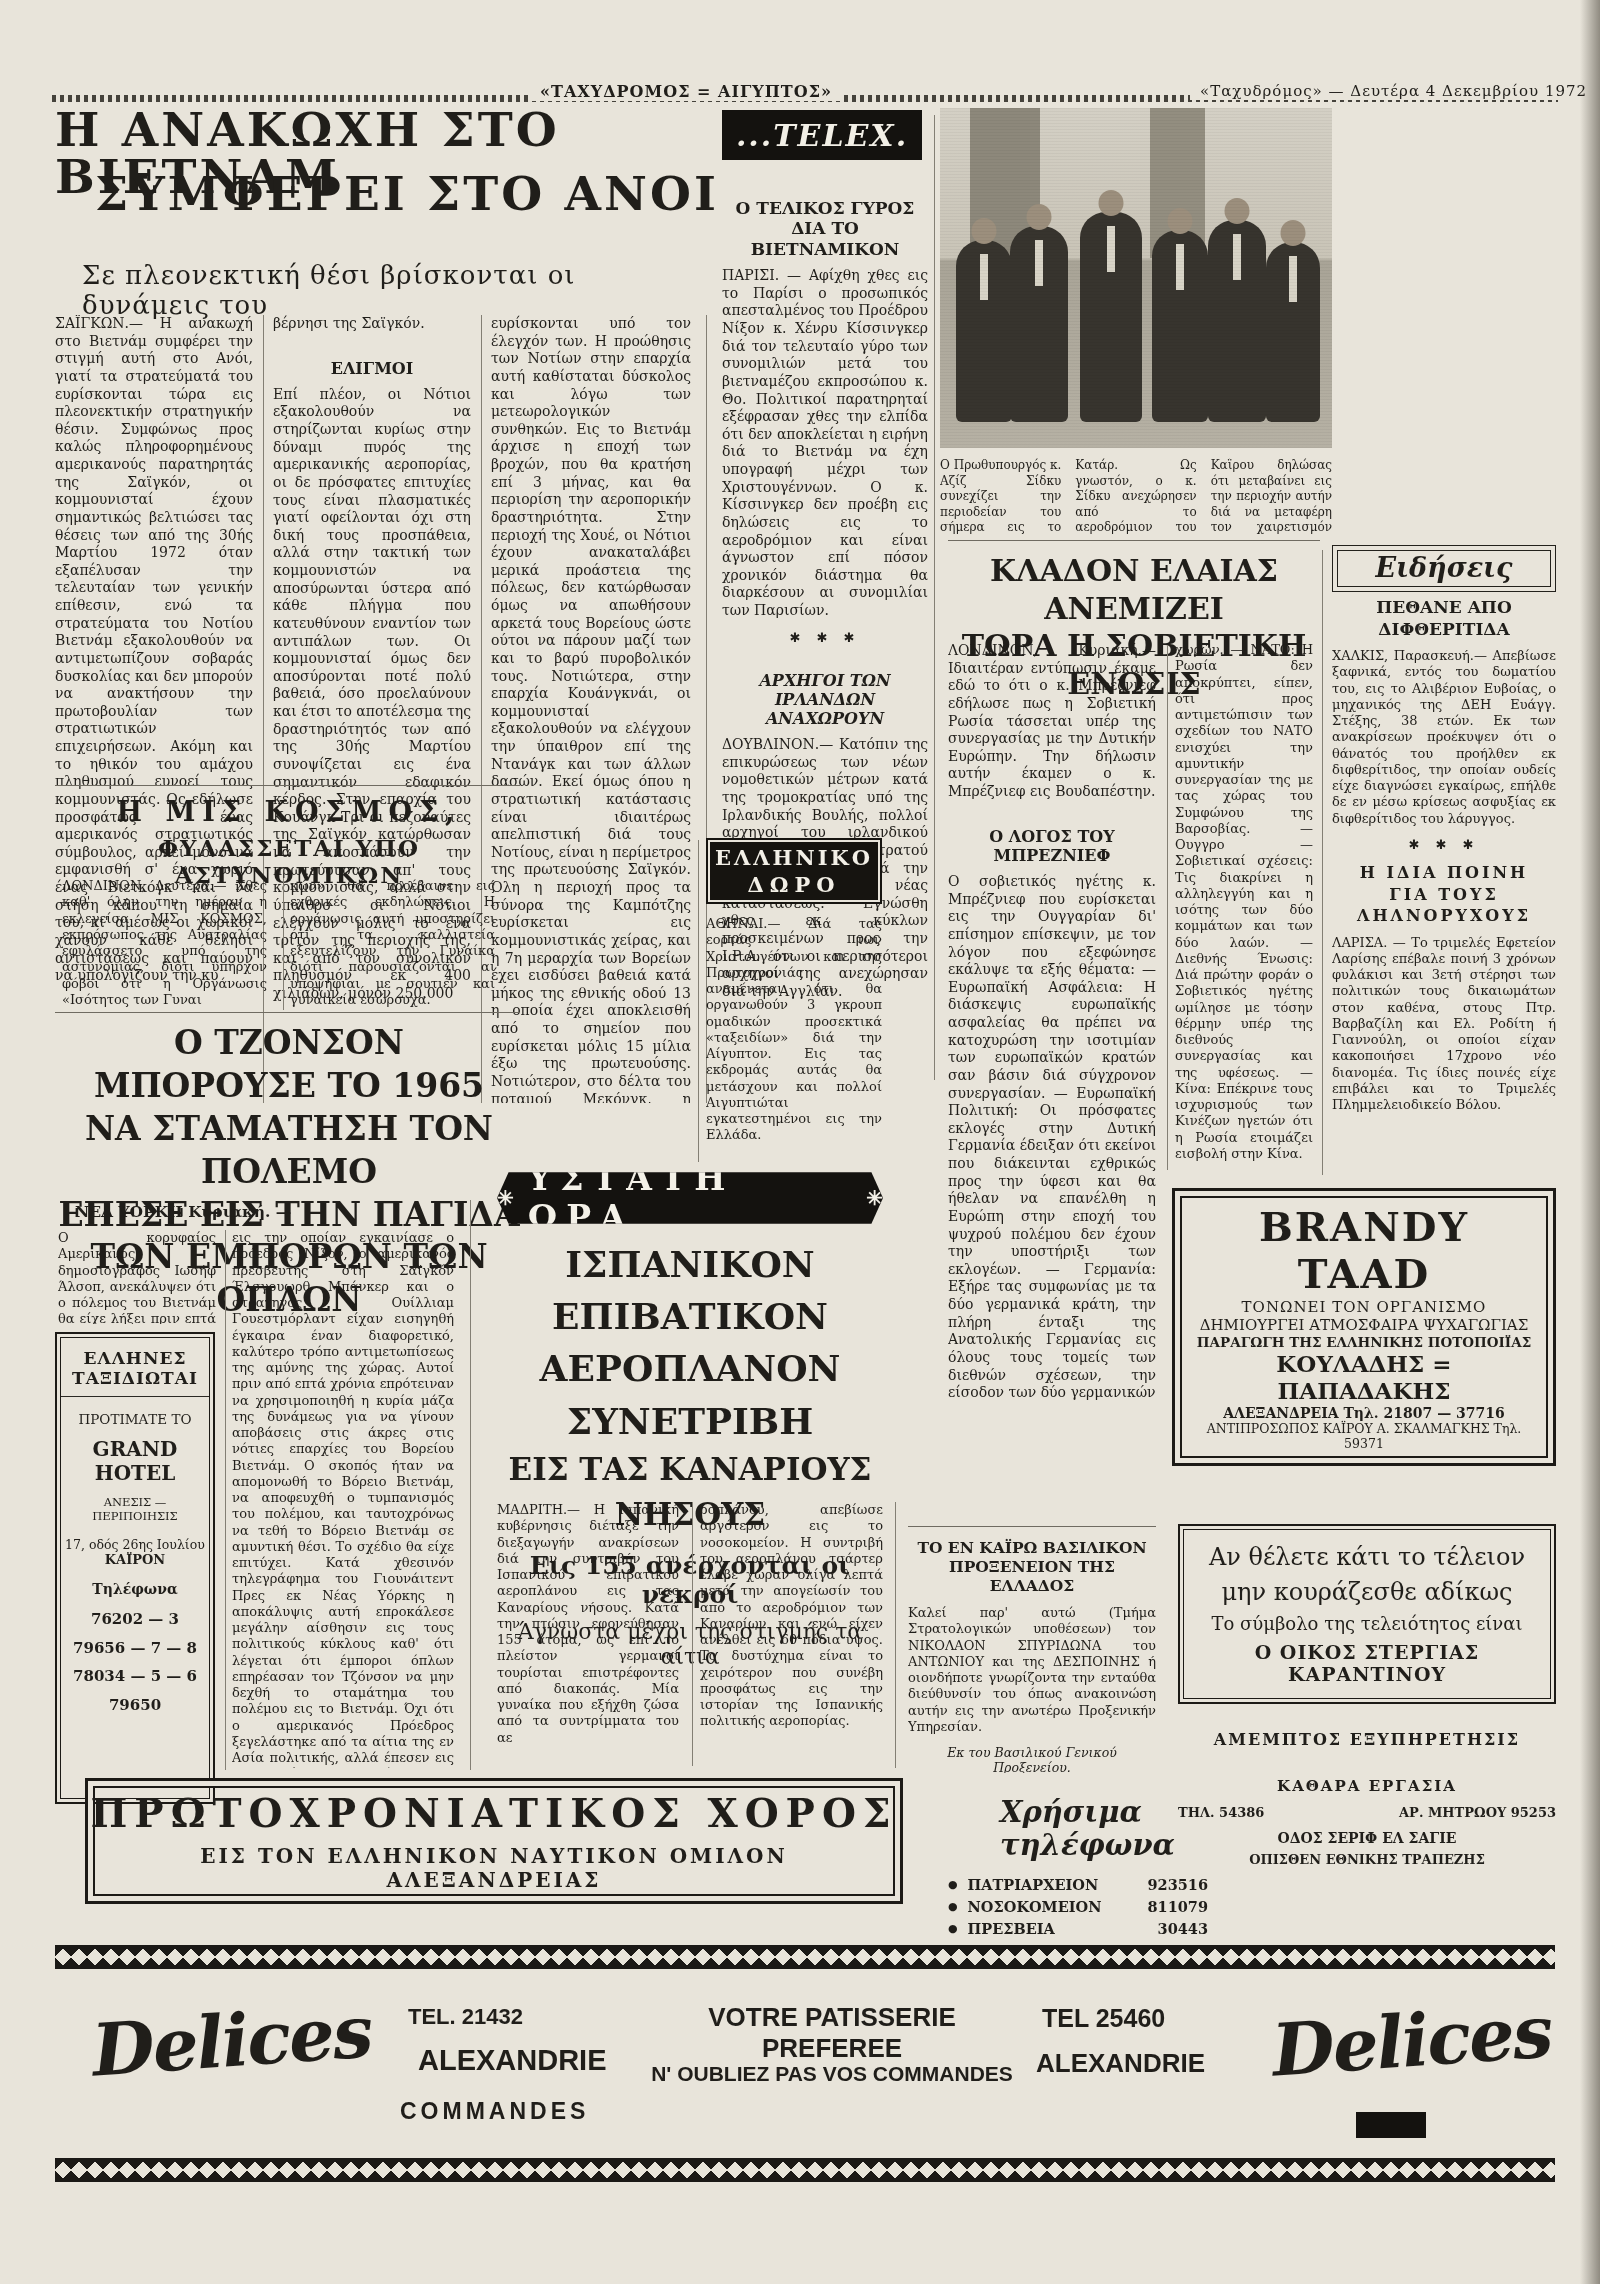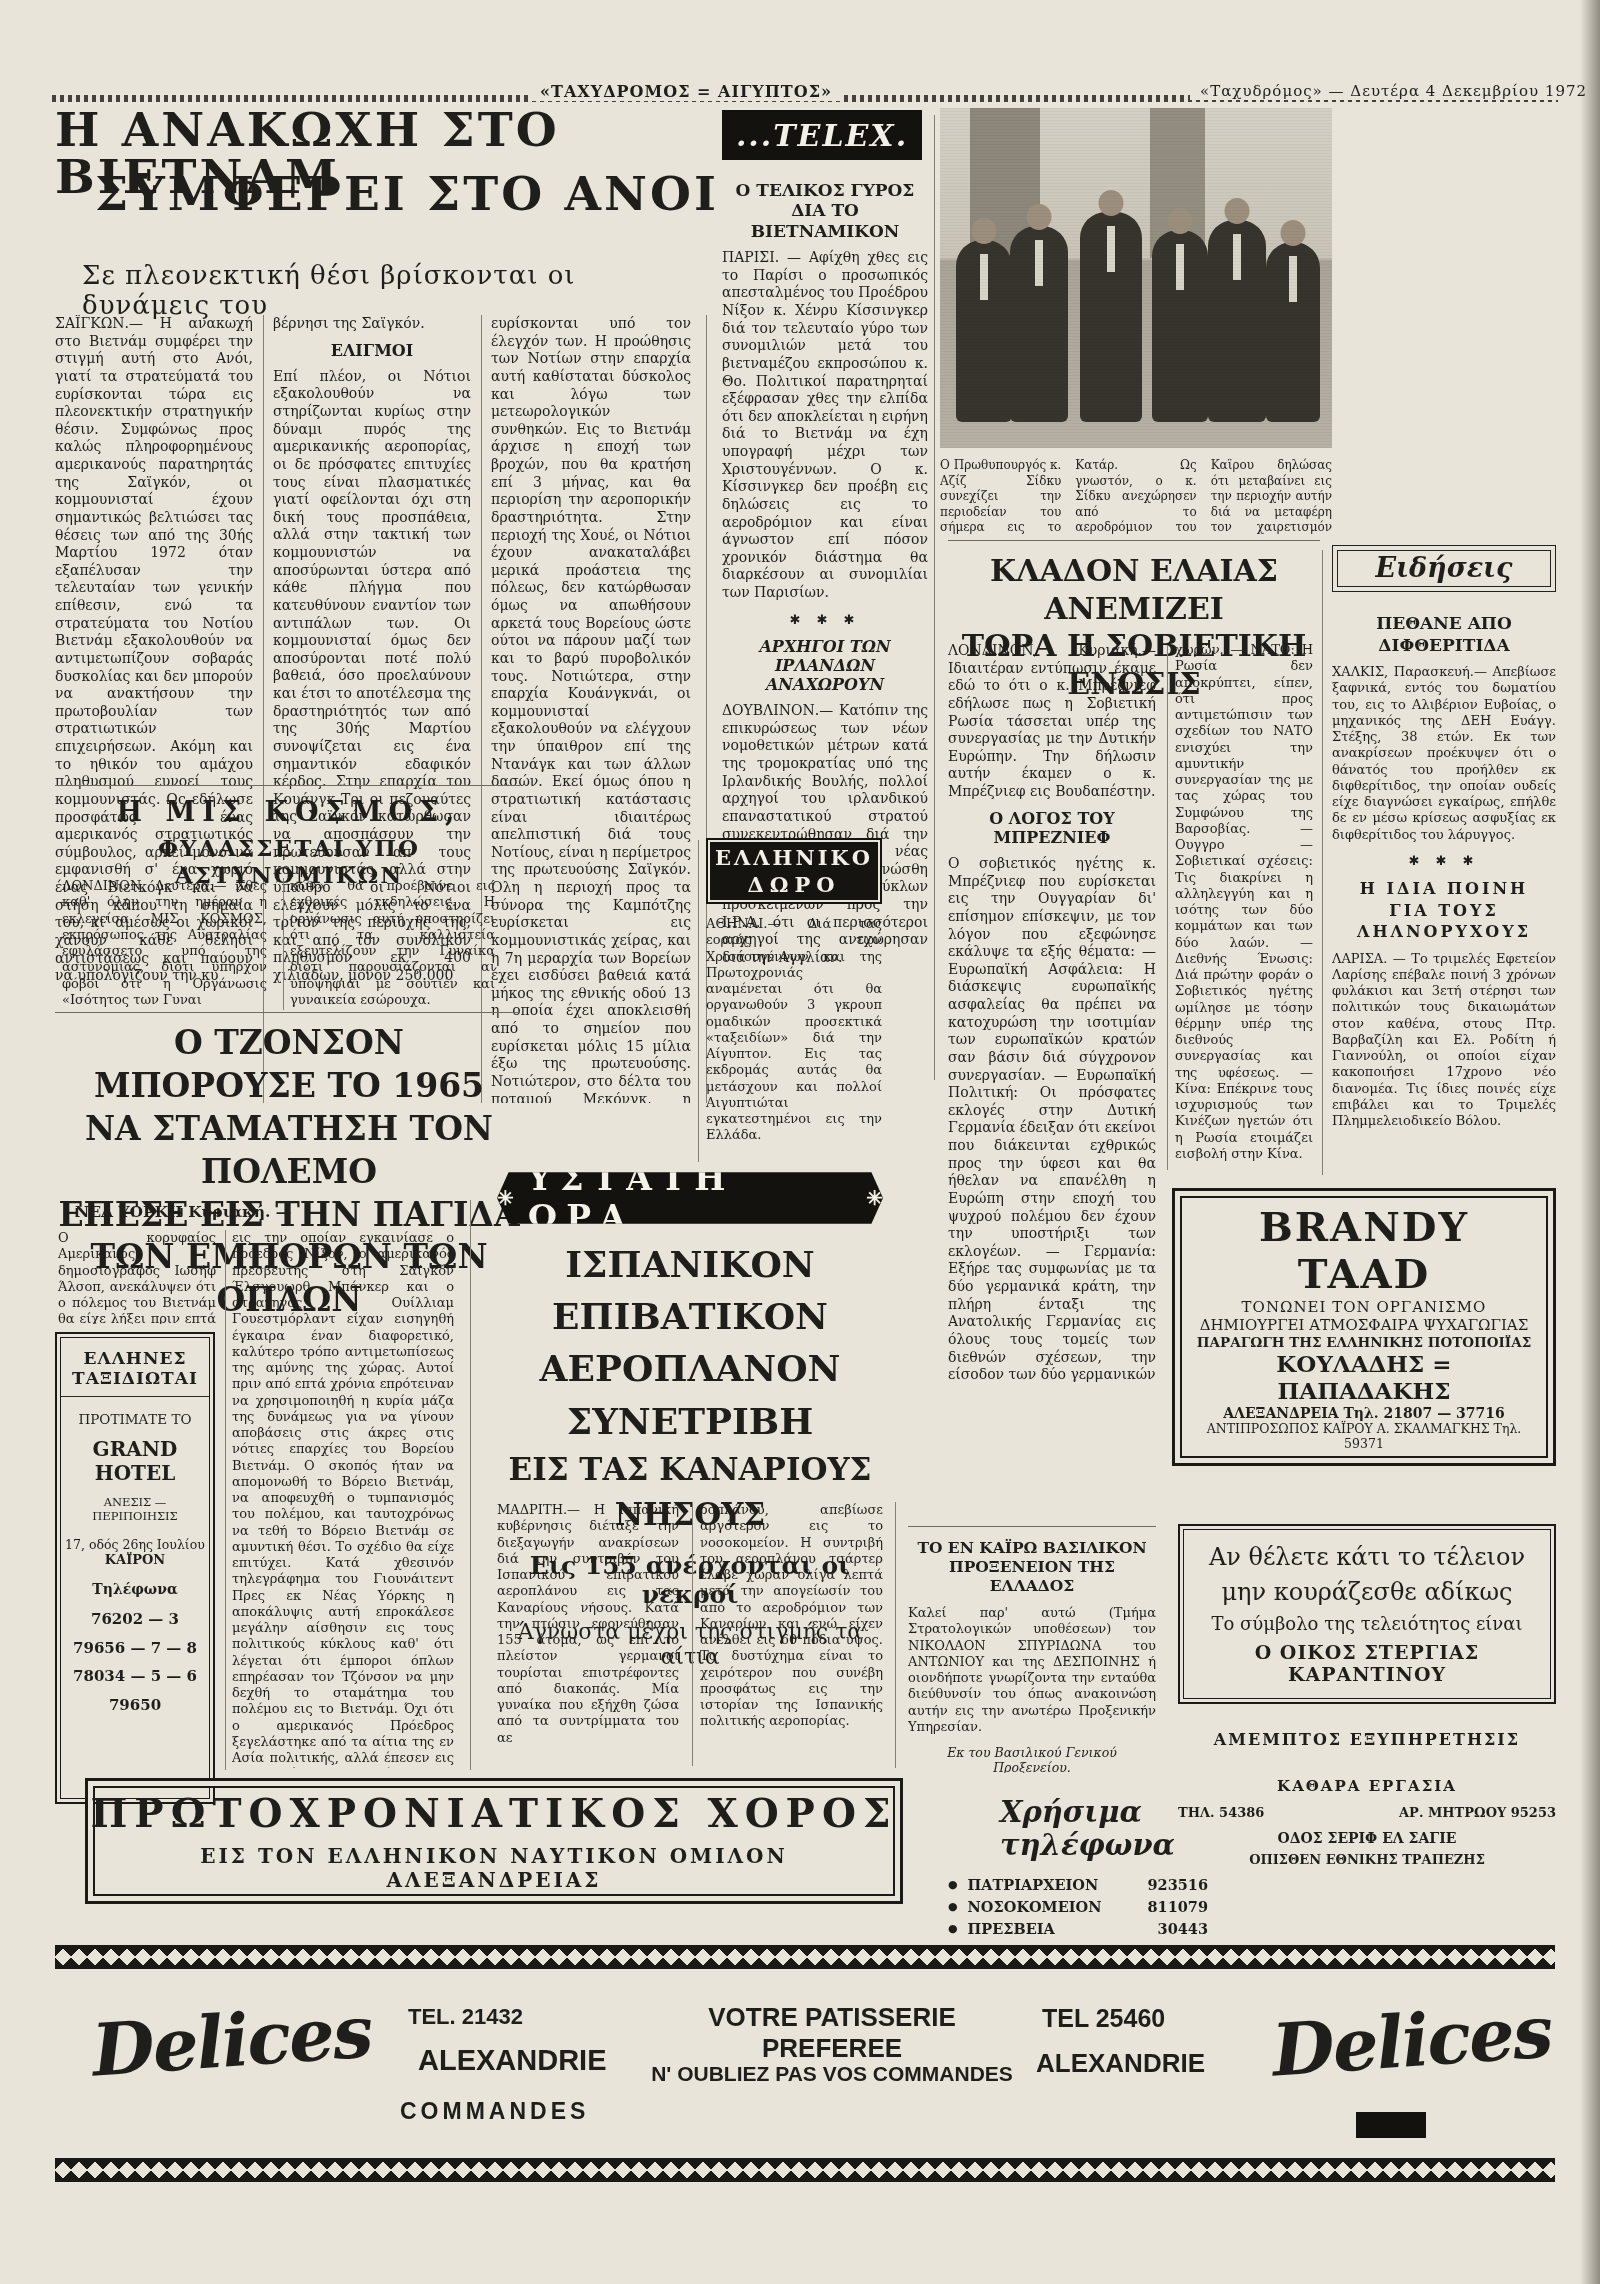--- a/index.html
+++ b/index.html
@@ -13,21 +13,21 @@
   .hr{position:absolute;height:2px;background:#2b2924;}
   
   .mast-line{position:absolute;left:52px;right:42px;top:95px;height:7px;
              background:repeating-linear-gradient(90deg,#45423b 0 4px,transparent 4px 8px);}
   .mast-label{position:absolute;top:82px;background:#e8e4da;padding:0 10px;font-size:16px;font-weight:bold;letter-spacing:1px;}
   
   .lead-h{font-size:47px;font-weight:bold;letter-spacing:3px;line-height:1.0;}
   .subhead{font-size:26px;letter-spacing:1px;}
   .bt{font-size:14px;line-height:1.26;}
   .bt-s{font-size:13px;line-height:1.25;}
-  .colhead{font-weight:bold;text-align:center;font-size:16px;line-height:1.2;margin:8px 0 8px;}
+  .colhead{font-weight:bold;text-align:center;font-size:16px;line-height:1.2;margin:26px 0 8px;}
   .sep{ text-align:center;font-size:13px;letter-spacing:6px;margin:10px 0;}
   
   .telex-box{background:#14120f;color:#f2efe6;display:flex;align-items:center;justify-content:center;
              font-size:30px;font-weight:bold;font-style:italic;letter-spacing:2px;}
   
   .photo{background:linear-gradient(180deg,#d4d0c5 0%,#c9c4b7 44%,#a9a497 45%,#b6b1a4 100%);overflow:hidden;}
   .photo .grain{position:absolute;inset:0;background:repeating-linear-gradient(0deg,rgba(0,0,0,.04) 0 1px,transparent 1px 3px);}
   .door{position:absolute;top:0;width:70px;height:150px;background:#8d887b;}
   .fig{position:absolute;bottom:26px;border-radius:26px 26px 6px 6px;background:#37342e;}
   .fig::before{content:"";position:absolute;top:-22px;left:50%;transform:translateX(-50%);
@@ -115,21 +115,21 @@
     <div class="bt jt">ΛΟΝΔΙΝΟΝ, Κυριακή.— Ιδιαιτέραν εντύπωσιν έκαμε εδώ το ότι ο κ. Μπρέζνιεφ εδήλωσε πως η Σοβιετική Ρωσία τάσσεται υπέρ της συνεργασίας με την Δυτικήν Ευρώπην. Την δήλωσιν αυτήν έκαμεν ο κ. Μπρέζνιεφ εις Βουδαπέστην.</div>
     <div class="colhead">Ο ΛΟΓΟΣ ΤΟΥ ΜΠΡΕΖΝΙΕΦ</div>
     <div class="bt jt">Ο σοβιετικός ηγέτης κ. Μπρέζνιεφ που ευρίσκεται εις την Ουγγαρίαν δι' επίσημον επίσκεψιν, με τον λόγον που εξεφώνησε εκάλυψε τα εξής θέματα: — Ευρωπαϊκή Ασφάλεια: Η διάσκεψις ευρωπαϊκής ασφαλείας θα πρέπει να κατοχυρώση την ισοτιμίαν των ευρωπαϊκών κρατών σαν βάσιν διά σύγχρονον συνεργασίαν. — Ευρωπαϊκή Πολιτική: Οι πρόσφατες εκλογές στην Δυτική Γερμανία έδειξαν ότι εκείνοι που διάκεινται εχθρικώς προς την ύφεσι και θα ήθελαν να επανέλθη η Ευρώπη στην εποχή του ψυχρού πολέμου δεν έχουν την υποστήριξι των εκλογέων. — Γερμανία: Εξήρε τας συμφωνίας με τα δύο γερμανικά κράτη, την πλήρη ένταξι της Ανατολικής Γερμανίας εις όλους τους τομείς των διεθνών σχέσεων, την είσοδον των δύο γερμανικών</div>
   </div>
   <div class="abs bt-s jt" style="left:1175px;top:642px;width:138px;height:532px;">χωρών. — ΝΑΤΟ: Η Ρωσία δεν αποκρύπτει, είπεν, ότι προς αντιμετώπισιν των σχεδίων του ΝΑΤΟ ενισχύει την αμυντικήν συνεργασίαν της με τας χώρας του Συμφώνου της Βαρσοβίας. — Ουγγρο — Σοβιετικαί σχέσεις: Τις διακρίνει η αλληλεγγύη και η ισότης των δύο κομμάτων και των δύο λαών. — Διεθνής Ένωσις: Διά πρώτην φοράν ο Σοβιετικός ηγέτης ωμίλησε με τόσην θέρμην υπέρ της διεθνούς συνεργασίας και της υφέσεως. — Κίνα: Επέκρινε τους ισχυρισμούς των Κινέζων ηγετών ότι η Ρωσία ετοιμάζει εισβολή στην Κίνα.</div>
   <div class="vr" style="left:1167px;top:645px;height:525px;"></div>
   <div class="vr" style="left:1322px;top:550px;height:625px;"></div>
 
   <div class="abs" style="left:1332px;top:545px;width:224px;height:635px;overflow:hidden;">
     <div class="eid-box">Ειδήσεις</div>
-    <div class="ct b" style="font-size:17px;margin-top:20px;line-height:1.3;">
+    <div class="ct b" style="font-size:17px;margin-top:4px;line-height:1.3;">
       <div>ΠΕΘΑΝΕ ΑΠΟ</div>
       <div>ΔΙΦΘΕΡΙΤΙΔΑ</div>
     </div>
     <div class="bt-s jt" style="margin-top:8px;">ΧΑΛΚΙΣ, Παρασκευή.— Απεβίωσε ξαφνικά, εντός του δωματίου του, εις το Αλιβέριον Ευβοίας, ο μηχανικός της ΔΕΗ Ευάγγ. Στέξης, 38 ετών. Εκ των ανακρίσεων προέκυψεν ότι ο θάνατός του προήλθεν εκ διφθερίτιδος, την οποίαν ουδείς είχε διαγνώσει εγκαίρως, επήλθε δε εν μέσω κρίσεως ασφυξίας εκ διφθερίτιδος του λάρυγγος.</div>
     <div class="sep">✱ ✱ ✱</div>
     <div class="ct b" style="font-size:16px;letter-spacing:3px;line-height:1.35;">
       <div>Η ΙΔΙΑ ΠΟΙΝΗ</div>
       <div>ΓΙΑ ΤΟΥΣ</div>
       <div>ΛΗΛΝΟΡΥΧΟΥΣ</div>
     </div>

